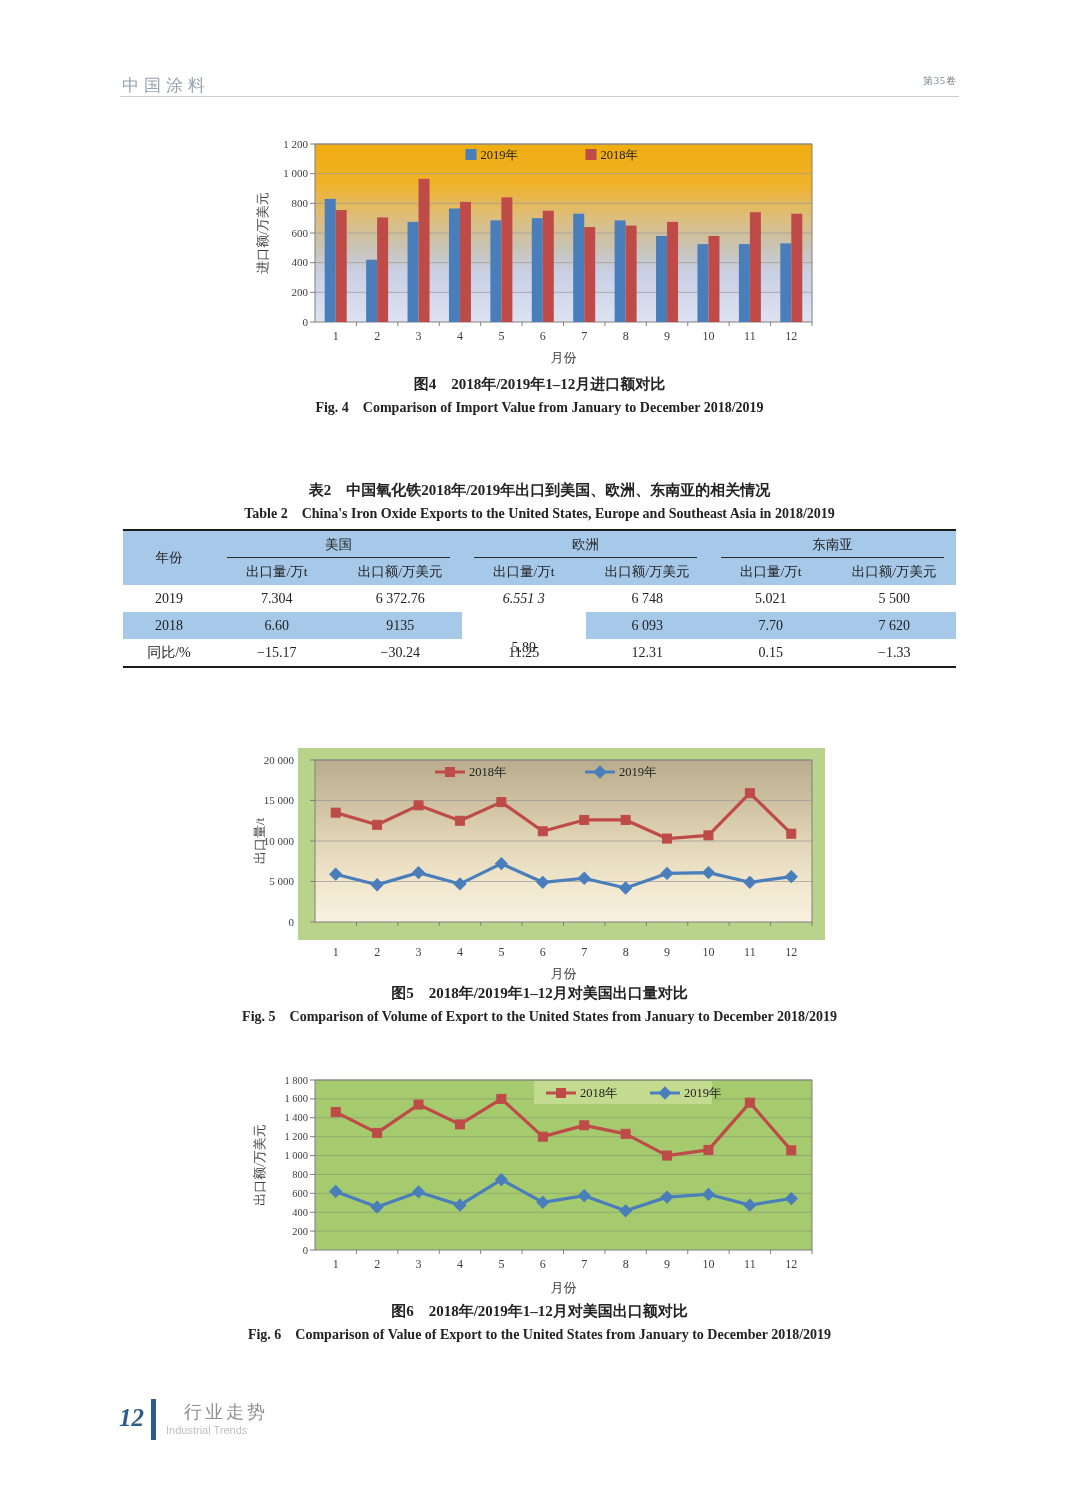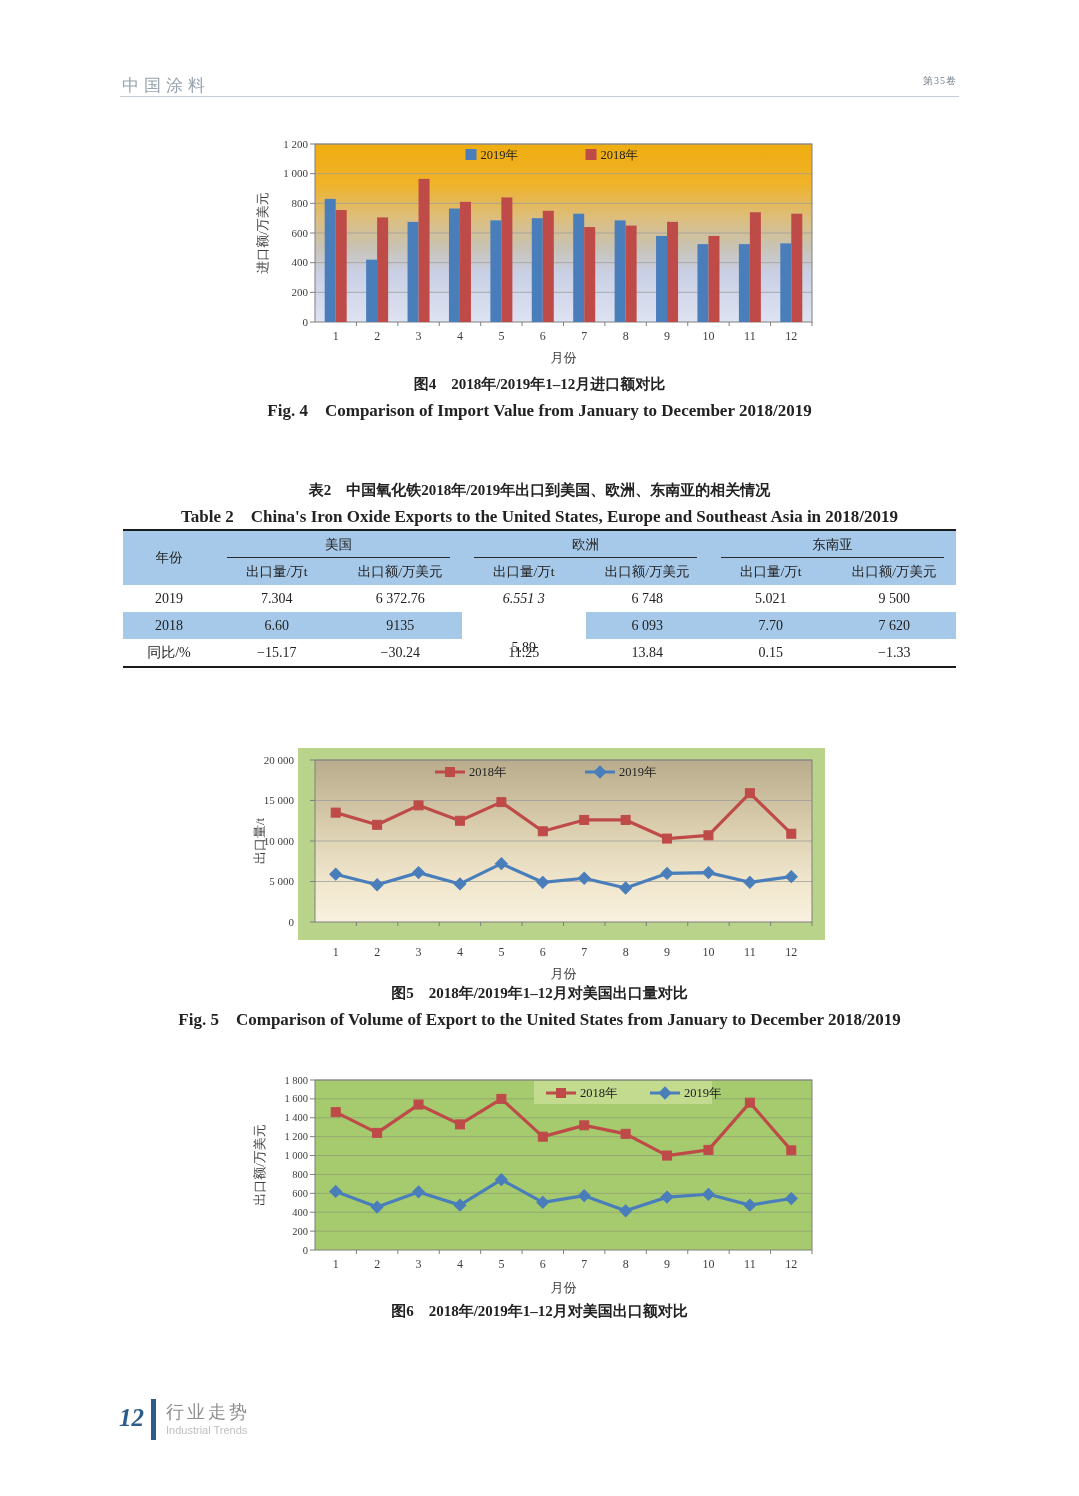--- a/index.html
+++ b/index.html
@@ -11,40 +11,40 @@
   .hdr-right{right:122px;top:74px;font-size:10px;color:#727E8A;letter-spacing:1px;}
   .hdr-line{left:120px;right:120px;top:96px;height:1px;background:#C7CDD5;}
   
   .chart-mount{position:absolute;left:250px;width:575px;}
   #fig4-mount{top:128px;height:244px;}
   #fig5-mount{top:746px;height:238px;}
   #fig6-mount{top:1066px;height:240px;}
   
   .cap{left:0;width:100%;text-align:center;font-weight:bold;}
   .cap-cn{font-size:15px;}
-  .cap-en{font-size:17px;}
+  .cap-en{font-size:14px;}
   #cap4-cn{top:375px;} #cap4-en{top:399px;}
   #cap5-cn{top:984px;} #cap5-en{top:1008px;}
   #cap6-cn{top:1302px;} #cap6-en{top:1326px;}
   #tbl-cn{top:481px;}  #tbl-en{top:505px;}
   
   .tbl{left:123px;top:529px;width:833px;display:grid;
        grid-template-columns:92px repeat(6,1fr);grid-auto-rows:27px;
        border-top:2px solid #1b1b1b;border-bottom:2px solid #1b1b1b;
        font-size:14px;}
   .tbl .cell{display:flex;align-items:center;justify-content:center;}
   .tbl .hdr{background:#A6C9E9;font-size:13.5px;}
   .tbl .year-head{grid-row:1/3;grid-column:1;}
   .tbl .grp{position:relative;}
   .tbl .grp .uline{position:absolute;bottom:0;left:5%;width:90%;height:1px;background:#2a2a2a;}
   .tbl .hl{background:#A6C9E9;}
   
   .pg-num{left:119px;top:1404px;font-size:25px;font-style:italic;font-weight:bold;color:#2B5C8A;}
   .pg-bar{left:151px;top:1399px;width:5px;height:41px;background:#2B5C8A;}
-  .sec-cn{left:166px;top:1400px;font-size:18px;color:#8F8F8F;letter-spacing:3px;}
+  .sec-cn{left:184px;top:1400px;font-size:18px;color:#8F8F8F;letter-spacing:3px;}
   .sec-en{left:166px;top:1424px;font-size:11px;color:#BFBFBF;font-family:"Liberation Sans",sans-serif;}
 </style>
 </head>
 <body>
 
 <div class="page">
 
   <div class="abs hdr-left">中国涂料</div>
   <div class="abs hdr-right">第35卷</div>
   <div class="abs hdr-line"></div>
@@ -152,33 +152,33 @@
       <div class="cell hdr" style="grid-area: 2 / 4;">出口量/万t</div>
       <div class="cell hdr" style="grid-area: 2 / 5;">出口额/万美元</div>
       <div class="cell hdr" style="grid-area: 2 / 6;">出口量/万t</div>
       <div class="cell hdr" style="grid-area: 2 / 7;">出口额/万美元</div>
       <div class="cell yr" style="grid-area: 3 / 1;">2019</div>
       <div class="cell val" style="grid-area: 3 / 2;">7.304</div>
       <div class="cell val" style="grid-area: 3 / 3;">6 372.76</div>
       <div class="cell val" style="grid-area: 3 / 4; font-style: italic;">6.551 3</div>
       <div class="cell val" style="grid-area: 3 / 5;">6 748</div>
       <div class="cell val" style="grid-area: 3 / 6;">5.021</div>
-      <div class="cell val" style="grid-area: 3 / 7;">9 500</div>
+      <div class="cell val" style="grid-area: 3 / 7;">5 500</div>
       <div class="cell yr hl" style="grid-area: 4 / 1;">2018</div>
       <div class="cell val hl" style="grid-area: 4 / 2;">6.60</div>
       <div class="cell val hl" style="grid-area: 4 / 3;">9135</div>
       <div class="cell val hl" style="grid-area: 4 / 4; margin-top: 36px;">5.89</div>
       <div class="cell val hl" style="grid-area: 4 / 5;">6 093</div>
       <div class="cell val hl" style="grid-area: 4 / 6;">7.70</div>
       <div class="cell val hl" style="grid-area: 4 / 7;">7 620</div>
       <div class="cell yr" style="grid-area: 5 / 1;">同比/%</div>
       <div class="cell val" style="grid-area: 5 / 2;">−15.17</div>
       <div class="cell val" style="grid-area: 5 / 3;">−30.24</div>
       <div class="cell val" style="grid-area: 5 / 4;">11.25</div>
-      <div class="cell val" style="grid-area: 5 / 5;">13.84</div>
+      <div class="cell val" style="grid-area: 5 / 5;">12.31</div>
       <div class="cell val" style="grid-area: 5 / 6;">0.15</div>
       <div class="cell val" style="grid-area: 5 / 7;">−1.33</div>
     </div>
 
   <div id="fig5-mount" class="chart-mount"><svg width="575" height="238" viewBox="0 0 575 238" style="font-family: &quot;Liberation Serif&quot;, &quot;DejaVu Serif&quot;, serif;">
         <rect x="48" y="2" width="528" height="192" fill="#B9D48A"></rect>
         <defs>
           <linearGradient id="g-fig5" x1="0" y1="0" x2="0" y2="1">
             <stop offset="0%" stop-color="#B9AC8C"></stop>
             <stop offset="45%" stop-color="#DDD1B2"></stop>
@@ -350,18 +350,19 @@
         <rect x="371.425" y="140.60555555555555" width="8.4" height="8.4" fill="#4A7EBB" stroke="#4A7EBB" transform="rotate(45 375.625 144.80555555555554)"></rect>
         <rect x="412.84166666666664" y="126.91111111111111" width="8.4" height="8.4" fill="#4A7EBB" stroke="#4A7EBB" transform="rotate(45 417.04166666666663 131.11111111111111)"></rect>
         <rect x="454.2583333333333" y="124.07777777777777" width="8.4" height="8.4" fill="#4A7EBB" stroke="#4A7EBB" transform="rotate(45 458.4583333333333 128.27777777777777)"></rect>
         <rect x="495.675" y="134.9388888888889" width="8.4" height="8.4" fill="#4A7EBB" stroke="#4A7EBB" transform="rotate(45 499.875 139.13888888888889)"></rect>
         <rect x="537.0916666666666" y="128.32777777777778" width="8.4" height="8.4" fill="#4A7EBB" stroke="#4A7EBB" transform="rotate(45 541.2916666666666 132.52777777777777)"></rect>
         <line x1="400" y1="27" x2="430" y2="27" stroke="#4A7EBB" stroke-width="3"></line>
         <rect x="410.8" y="22.8" width="8.4" height="8.4" fill="#4A7EBB" stroke="#4A7EBB" transform="rotate(45 415 27)"></rect>
         <text x="434" y="31" font-size="12.5" fill="#222">2019年</text>
       </svg></div>
   <div id="cap6-cn" class="abs cap cap-cn">图6　2018年/2019年1–12月对美国出口额对比</div>
+  <div id="cap6-en" class="abs cap cap-en">Fig. 6　Comparison of Value of Export to the United States from January to December 2018/2019</div>
 
   <div class="abs pg-num">12</div>
   <div class="abs pg-bar"></div>
   <div class="abs sec-cn">行业走势</div>
   <div class="abs sec-en">Industrial Trends</div>
 </div>
 
 </body></html>

